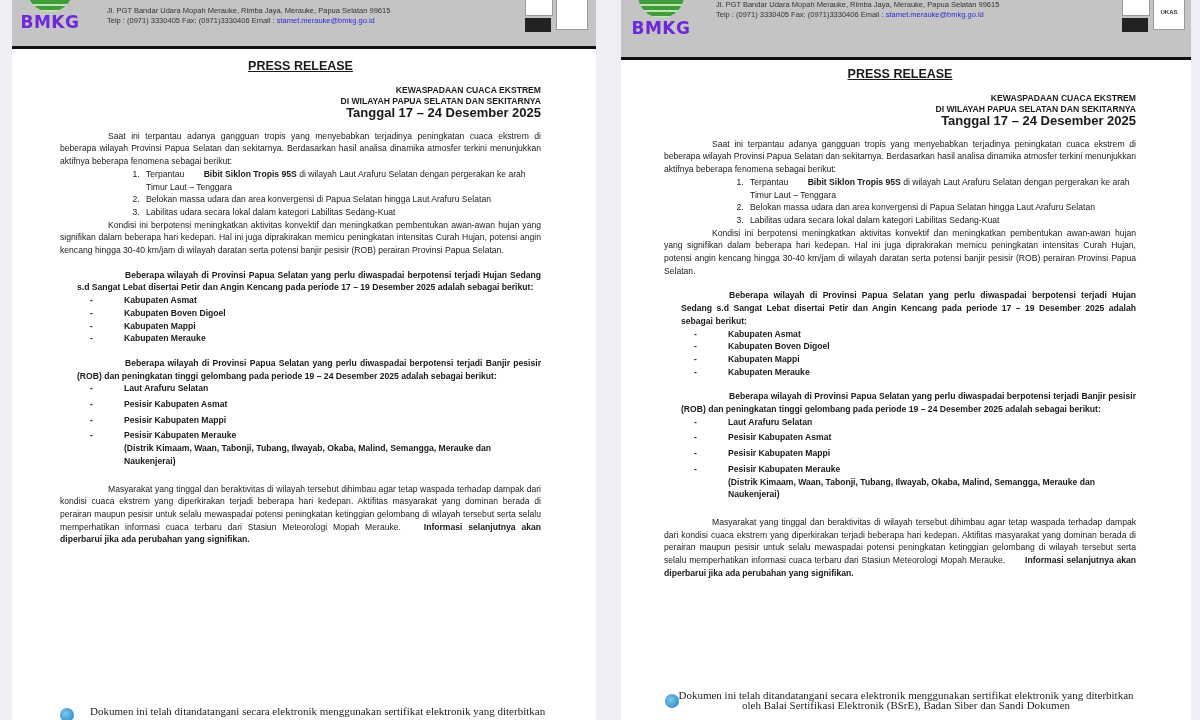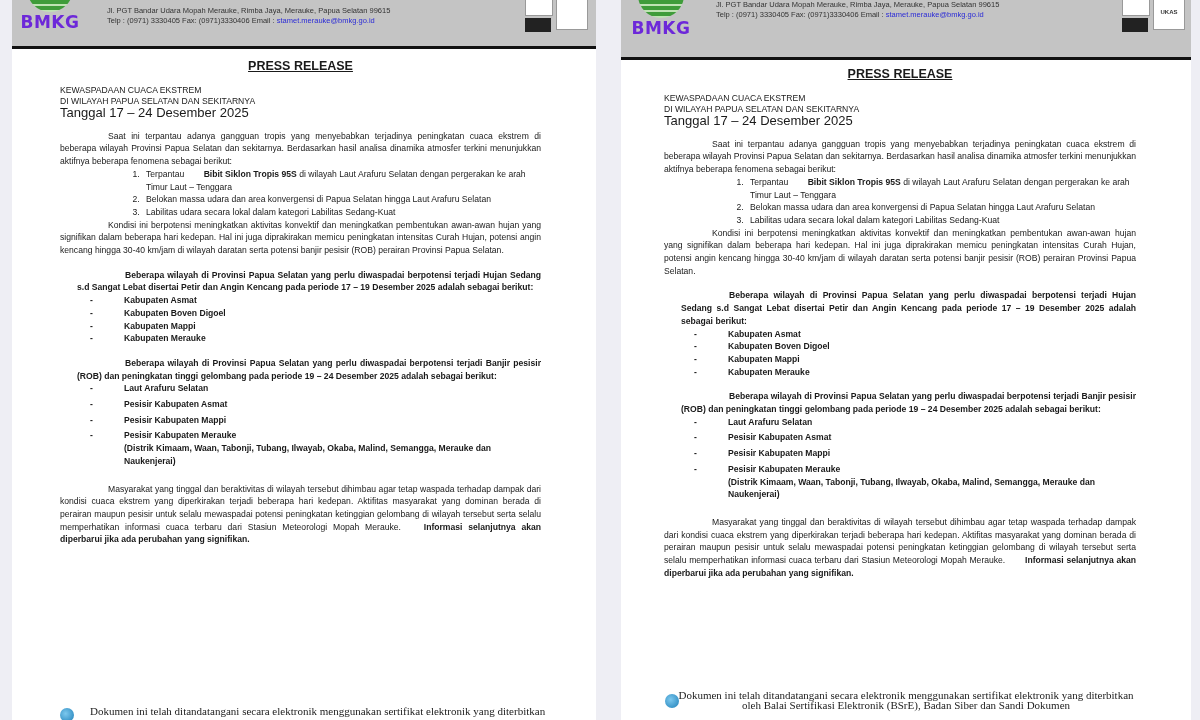--- a/index.html
+++ b/index.html
@@ -49,21 +49,21 @@
   .cert .box1 { width:26px; height:20px; background:#ffffff; border:1px solid #999; }
   .cert .box1b { width:26px; height:14px; background:#222; margin-top:2px; }
   .cert .box2 { width:30px; height:34px; background:#ffffff; border:1px solid #999;
     font-size:6px; text-align:center; line-height:34px; color:#333; font-weight:bold; }
 
   .body { position:absolute; left:0; right:0; font-size:8.6px; line-height:12.7px; }
   #page-left .body { top:60px; padding:0 55px 0 48px; }
   #page-right .body { top:68px; padding:0 55px 0 43px; }
 
   .pr-title { text-align:center; font-weight:bold; font-size:12.5px; text-decoration:underline; margin-bottom:12px; }
-  .subtitle { text-align:left; font-weight:normal; font-size:8.6px; line-height:11px; }
+  .subtitle { text-align:right; font-weight:bold; font-size:8.6px; line-height:11px; }
   .subtitle .date { font-size:13px; }
   p { margin:0; text-align:justify; }
   .indent { text-indent:48px; }
   .gap { height:12px; }
   ol { margin:0; padding-left:82px; }
   ol li { padding-left:4px; }
   .bold { font-weight:bold;padding-left:17px; }
   ul.dash { list-style:none; margin:0; padding-left:30px; }
   ul.dash li { position:relative; padding-left:34px; font-weight:bold; }
   ul.dash li::before { content:"-"; position:absolute; left:0; }

